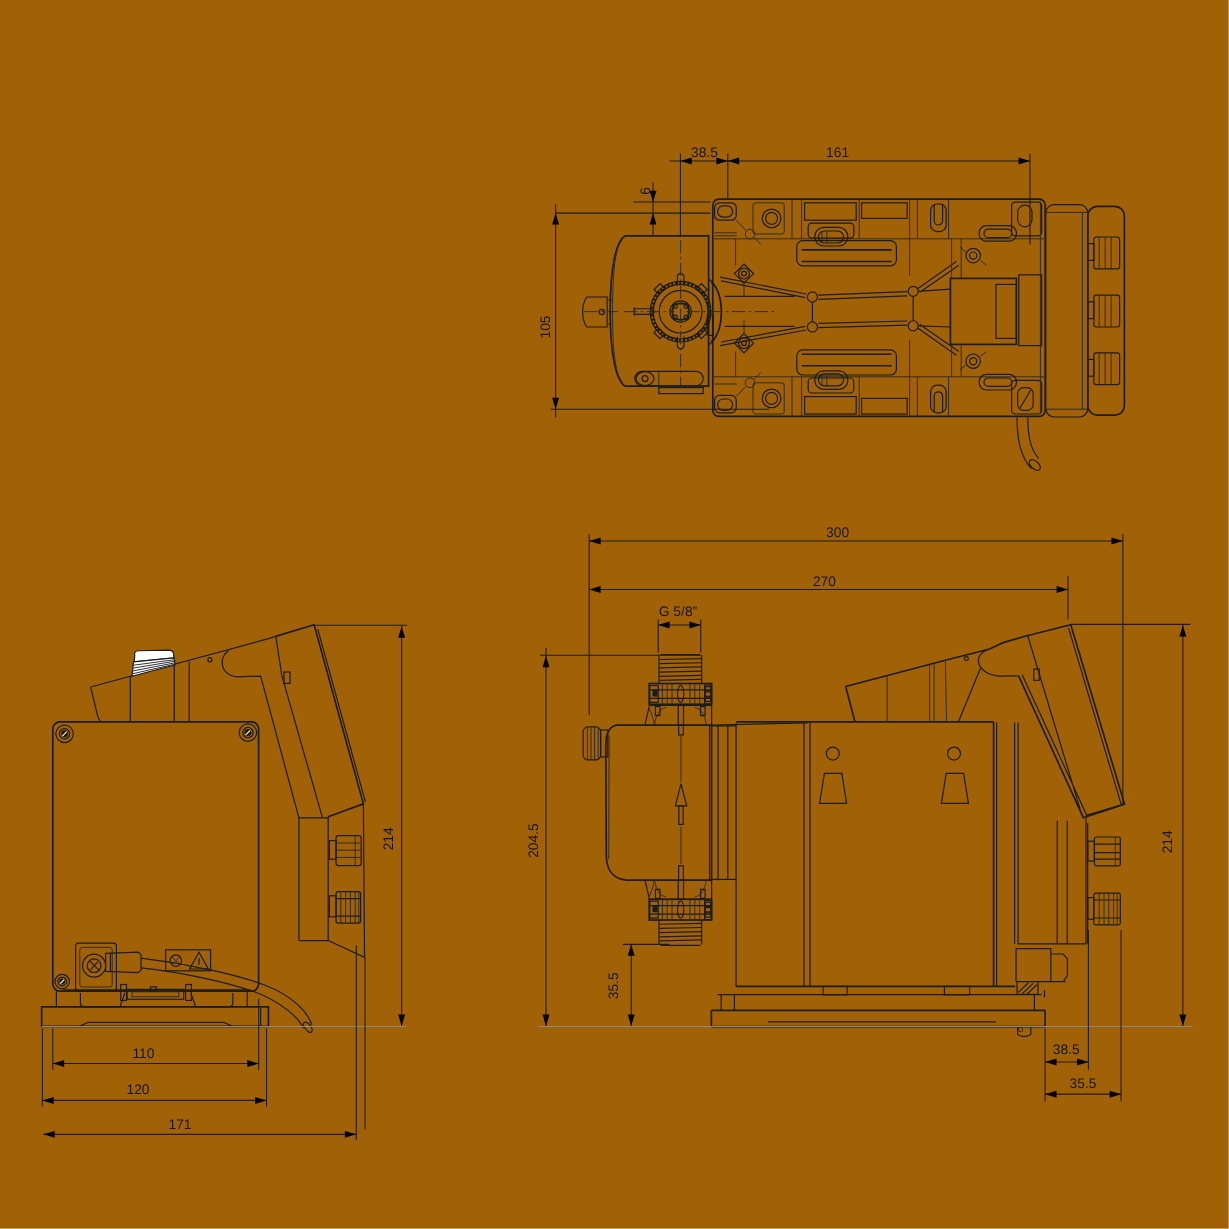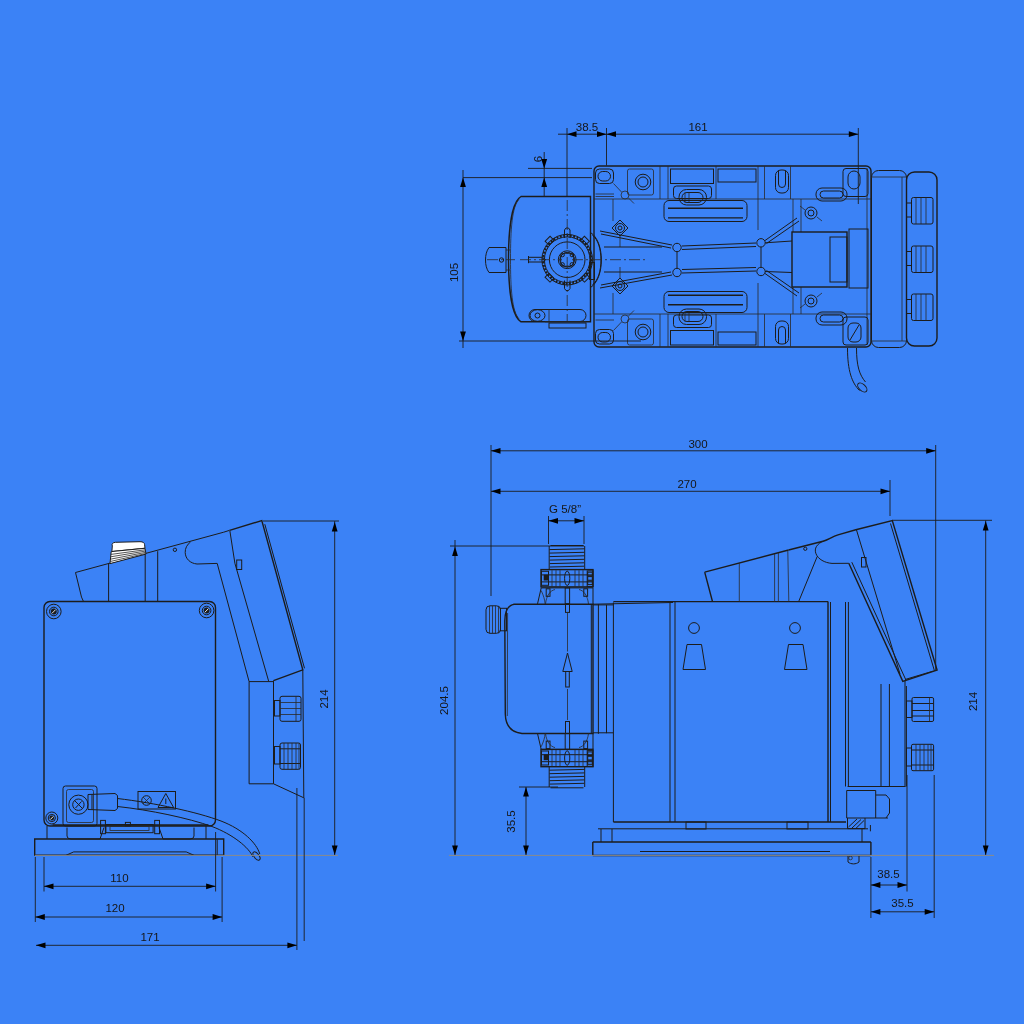--- a/index.html
+++ b/index.html
@@ -1,16 +1,16 @@
 <!DOCTYPE html>
 <html><head>
 <meta charset="utf-8">
 <style>
 html,body{margin:0;padding:0;background:#ffffff;}
-#page{width:1024px;height:1024px;position:relative;background:#3b82f6;}
+#page{width:1024px;height:1024px;position:relative;background:#a16207;}
 text{font-family:"Liberation Sans",sans-serif;font-size:11.5px;fill:#161616;}
 .ln{stroke:#1c1c1c;stroke-width:1;fill:none;}
 .ln2{stroke:#1c1c1c;stroke-width:1.4;fill:none;}
 .thin{stroke:#2a2a2a;stroke-width:0.8;fill:none;}
 .dim{stroke:#1c1c1c;stroke-width:0.9;fill:none;}
 .arr{fill:#1c1c1c;stroke:none;}
 </style>
 </head>
 <body>
 <div id="page">

